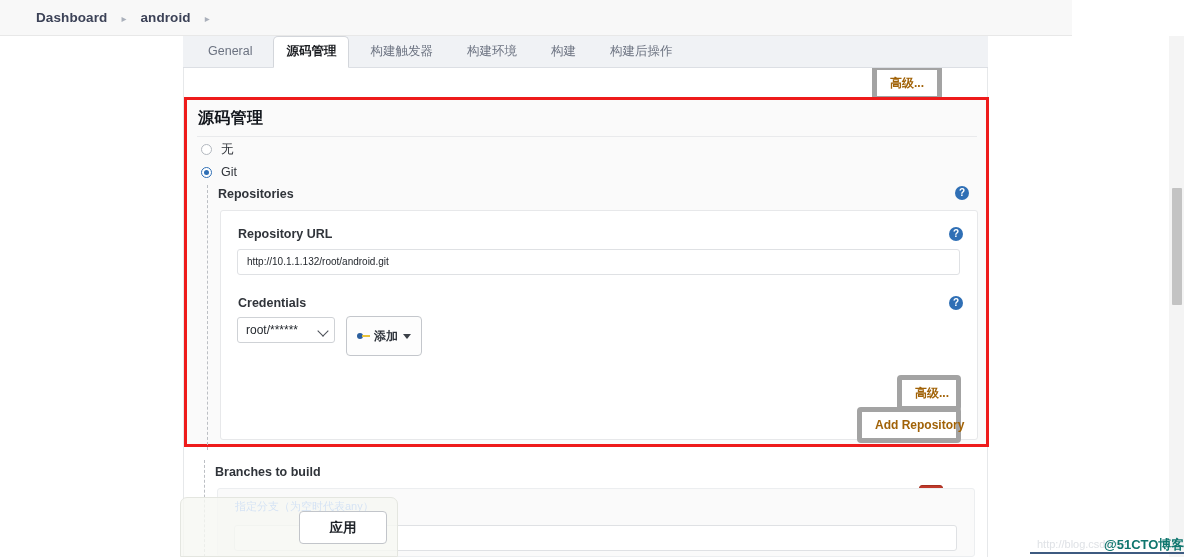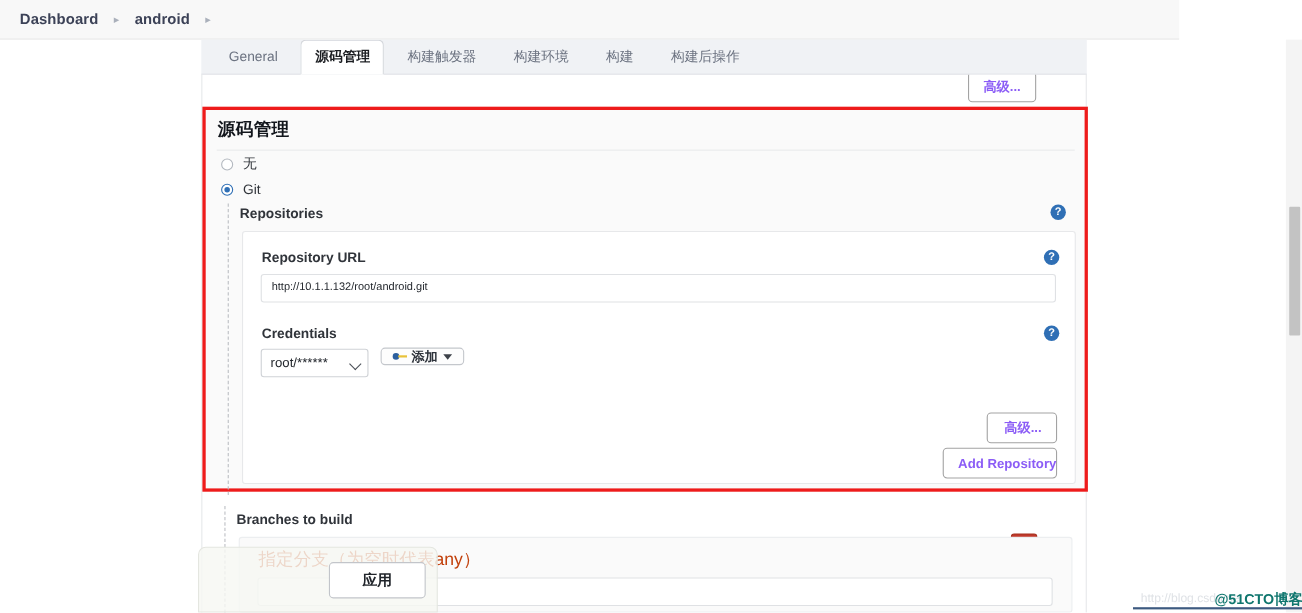--- a/index.html
+++ b/index.html
@@ -16,21 +16,21 @@
     overflow: hidden;
   }
 
   
   .breadcrumb-bar {
     position: absolute; left: 0; top: 0;
     width: 1072px; height: 36px;
     background: #f8f8f8;
     border-bottom: 1px solid #e8e8e8;
     display: flex; align-items: center;
-    padding-left: 18px;
+    padding-left: 36px;
     box-sizing: border-box;
   }
   .crumb {
     font-size: 13.5px; font-weight: bold; color: #3c4257;
     letter-spacing: .1px;
   }
   .crumb-sep {
     color: #aab0bb; font-size: 10px;
     margin: 0 14px; padding-top: 1px;
   }
@@ -81,23 +81,23 @@
   }
   .top-adv-row .btn-adv {
     position: absolute; right: 45px; top: -3px;
   }
 
   
   .btn {
     display: inline-block;
     font-size: 12px;
     font-weight: bold;
-    color: #8b5cf6;
-    background: #ffffff;
-    border: 1px solid #a3a3a3;
+    color: #a16207;
+    background: #ffffff;
+    border: 5px solid #a3a3a3;
     border-radius: 4px;
     padding: 6px 13px;
     line-height: 14px;
     box-sizing: border-box;
     text-align: right;
     white-space: nowrap;
   }
 
   
   .highlight-box {
@@ -210,21 +210,21 @@
   .select-caret {
     position: absolute; right: 7px; top: 9px;
     width: 7px; height: 7px;
     border-left: 1.6px solid #4a4f57;
     border-bottom: 1.6px solid #4a4f57;
     transform: rotate(-45deg);
   }
 
   .btn-add-cred {
     position: absolute; left: 125px; top: 105px;
-    width: 76px; height: 16px;
+    width: 76px; height: 40px;
     border: 1px solid #c4c7cc;
     border-radius: 4px;
     background: #fdfdfd;
     display: flex; align-items: center; justify-content: center;
     box-sizing: border-box;
   }
   .key-icon {
     width: 14px; height: 9px;
     position: relative;
     margin-right: 3px;
@@ -271,21 +271,21 @@
   .branch-card {
     position: absolute; left: 33px; top: 420px;
     width: 758px; height: 69px;
     background: #fafafa;
     border: 1px solid #eceef0;
     border-radius: 3px;
     box-sizing: border-box;
   }
   .branch-hint {
     position: absolute; left: 17px; top: 10px;
-    font-size: 16px; color: #c2410c;
+    font-size: 11px; color: #3b82f6;
     white-space: nowrap;
   }
   .branch-input {
     position: absolute; left: 16px; top: 36px;
     width: 723px; height: 26px;
     background: #ffffff;
     border: 1px solid #dfe1e4;
     border-radius: 3px;
     box-sizing: border-box;
   }

